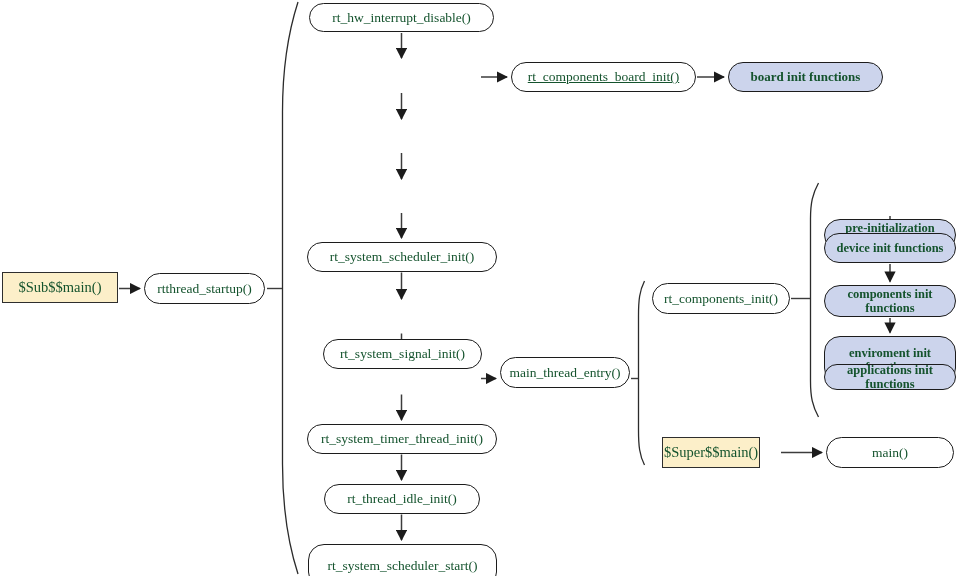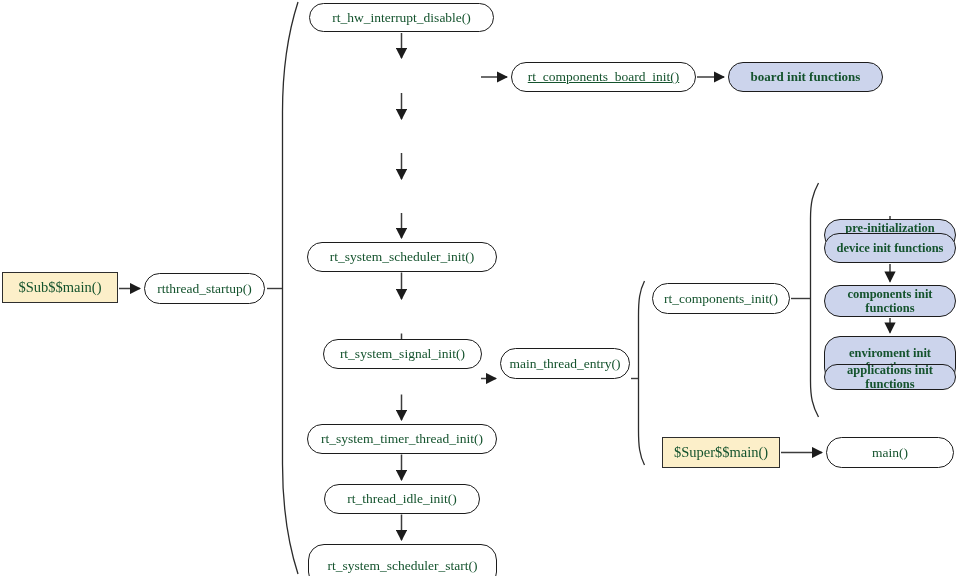--- a/index.html
+++ b/index.html
@@ -74,25 +74,25 @@
 
   <div class="node" style="left:309px;top:3px;width:185px;height:29px;">rt_hw_interrupt_disable()</div>
   <div class="node" style="left:511px;top:62px;width:185px;height:30px;text-decoration:underline;">rt_components_board_init()</div>
   <div class="node blue" style="left:728px;top:62px;width:155px;height:30px;font-size:13px;">board init functions</div>
   <div class="node" style="left:307px;top:242px;width:190px;height:30px;">rt_system_scheduler_init()</div>
   <div class="node" style="left:323px;top:303px;width:159px;height:30px;margin-top:36px;">rt_system_signal_init()</div>
   <div class="node" style="left:307px;top:424px;width:190px;height:30px;">rt_system_timer_thread_init()</div>
   <div class="node" style="left:324px;top:484px;width:156px;height:30px;">rt_thread_idle_init()</div>
   <div class="node" style="left:308px;top:544px;width:189px;height:44px;">rt_system_scheduler_start()</div>
 
-  <div class="node" style="left:500px;top:348px;width:130px;height:31px;">main_thread_entry()</div>
+  <div class="node" style="left:500px;top:357px;width:130px;height:31px;">main_thread_entry()</div>
   <div class="node" style="left:652px;top:283px;width:138px;height:31px;">rt_components_init()</div>
 
   <div class="node blue" style="left:824px;top:183px;width:132px;height:32px;margin-top:36px;">pre-initialization functions</div>
   <div class="node blue" style="left:824px;top:233px;width:132px;height:30px;">device init functions</div>
   <div class="node blue" style="left:824px;top:285px;width:132px;height:32px;">components init functions</div>
   <div class="node blue" style="left:824px;top:336px;width:132px;height:48px;">enviroment init functions</div>
   <div class="node blue" style="left:824px;top:364px;width:132px;height:16px;">applications init functions</div>
 
-  <div class="node tan" style="left:662px;top:437px;width:118px;height:31px;">$Super$$main()</div>
+  <div class="node tan" style="left:662px;top:437px;width:98px;height:31px;">$Super$$main()</div>
   <div class="node" style="left:826px;top:437px;width:128px;height:31px;">main()</div>
 
 </div>
 
 </body></html>

